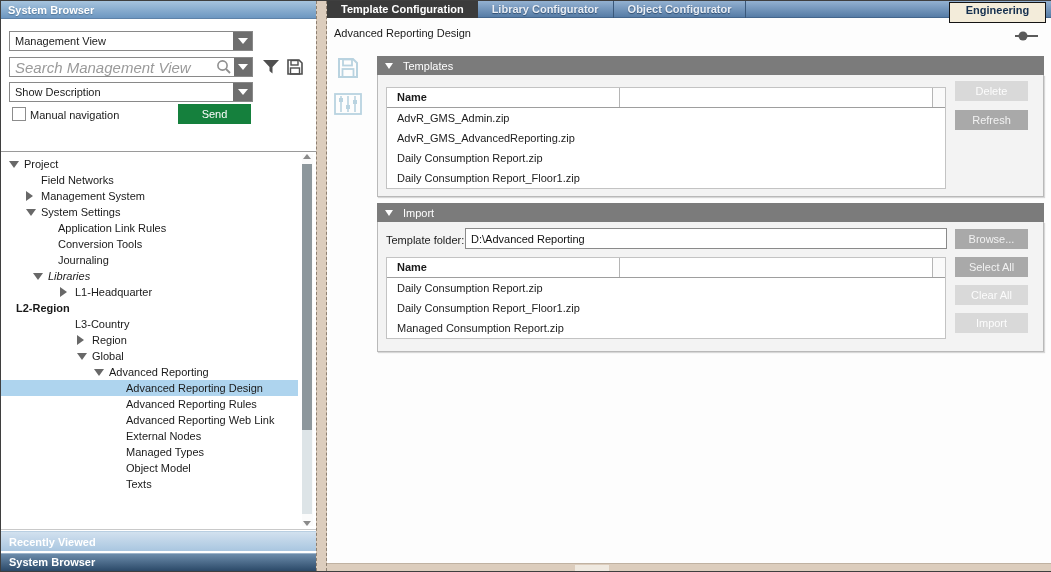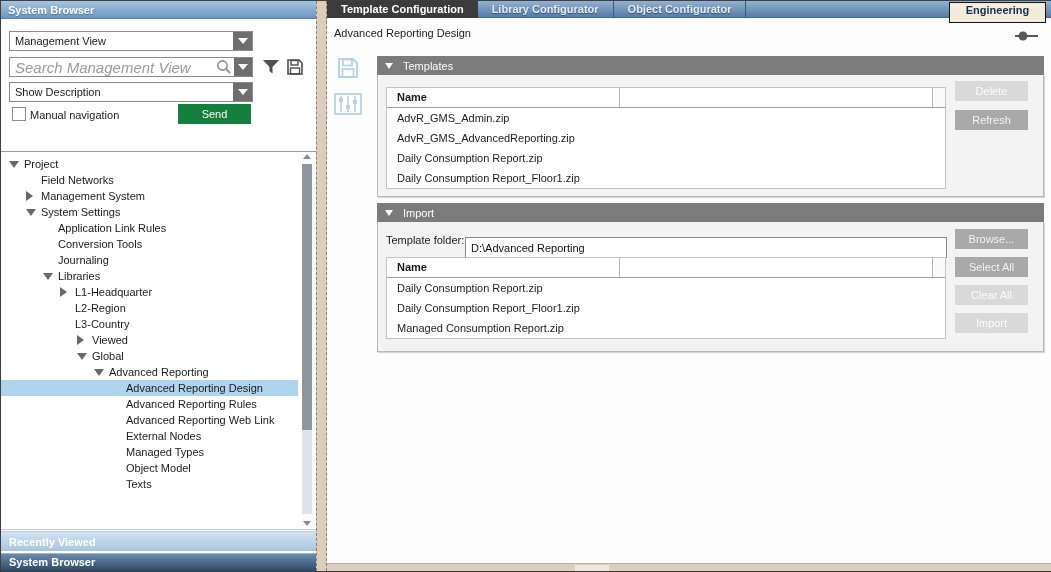--- a/index.html
+++ b/index.html
@@ -78,21 +78,21 @@
   .templates-grid { top:12px; }
   .import-grid { top:35px; }
 
   .btn-col { position:absolute; left:577px; display:flex; flex-direction:column; }
   .templates-btns { top:6px; gap:9px; }
   .import-btns { top:35px; gap:8px; }
   .btn { width:73px; height:20px; display:flex; align-items:center; justify-content:center; color:#f2f2f2; background:#a9a9a9; }
   .btn.disabled { background:#d9d9d9; color:#fcfcfc; }
 
   .folder-row-label { position:absolute; left:8px; top:12px; }
-  .folder-input { position:absolute; left:87px; top:15px; width:482px; height:21px; border:1px solid #8a8a8a; padding:0 5px; font-size:11px; color:#111; background:#fff; outline:none; }
+  .folder-input { position:absolute; left:87px; top:6px; width:482px; height:21px; border:1px solid #8a8a8a; padding:0 5px; font-size:11px; color:#111; background:#fff; outline:none; }
   .browse-btn { position:absolute; left:577px; top:7px; }
 </style>
 </head>
 <body>
 
 <div class="window">
 
   <div class="left-panel">
     <div class="lp-header">
       <span>System Browser</span>
@@ -163,45 +163,45 @@
           <span class="tree-label">Application Link Rules</span>
         </div>
         <div class="tree-row" style="padding-left: 42px;">
           <span class="tree-arrow"></span>
           <span class="tree-label">Conversion Tools</span>
         </div>
         <div class="tree-row" style="padding-left: 42px;">
           <span class="tree-arrow"></span>
           <span class="tree-label">Journaling</span>
         </div>
-        <div class="tree-row" style="padding-left: 42px;">
+        <div class="tree-row" style="padding-left: 32px; font-style: italic;">
           <span class="tree-arrow">
             <span class="tri-exp"></span>
           </span>
           <span class="tree-label">Libraries</span>
         </div>
         <div class="tree-row" style="padding-left: 59px;">
           <span class="tree-arrow">
             <span class="tri-col"></span>
           </span>
           <span class="tree-label">L1-Headquarter</span>
         </div>
+        <div class="tree-row" style=" font-weight: bold;">
+          <span class="tree-arrow"></span>
+          <span class="tree-label">L2-Region</span>
+        </div>
         <div class="tree-row" style="padding-left: 59px;">
           <span class="tree-arrow"></span>
-          <span class="tree-label">L2-Region</span>
-        </div>
-        <div class="tree-row" style="padding-left: 59px;">
-          <span class="tree-arrow"></span>
           <span class="tree-label">L3-Country</span>
         </div>
         <div class="tree-row" style="padding-left: 76px;">
           <span class="tree-arrow">
             <span class="tri-col"></span>
           </span>
-          <span class="tree-label">Viewed</span>
+          <span class="tree-label">Region</span>
         </div>
         <div class="tree-row" style="padding-left: 76px;">
           <span class="tree-arrow">
             <span class="tri-exp"></span>
           </span>
           <span class="tree-label">Global</span>
         </div>
         <div class="tree-row" style="padding-left: 93px;">
           <span class="tree-arrow">
             <span class="tri-exp"></span>

